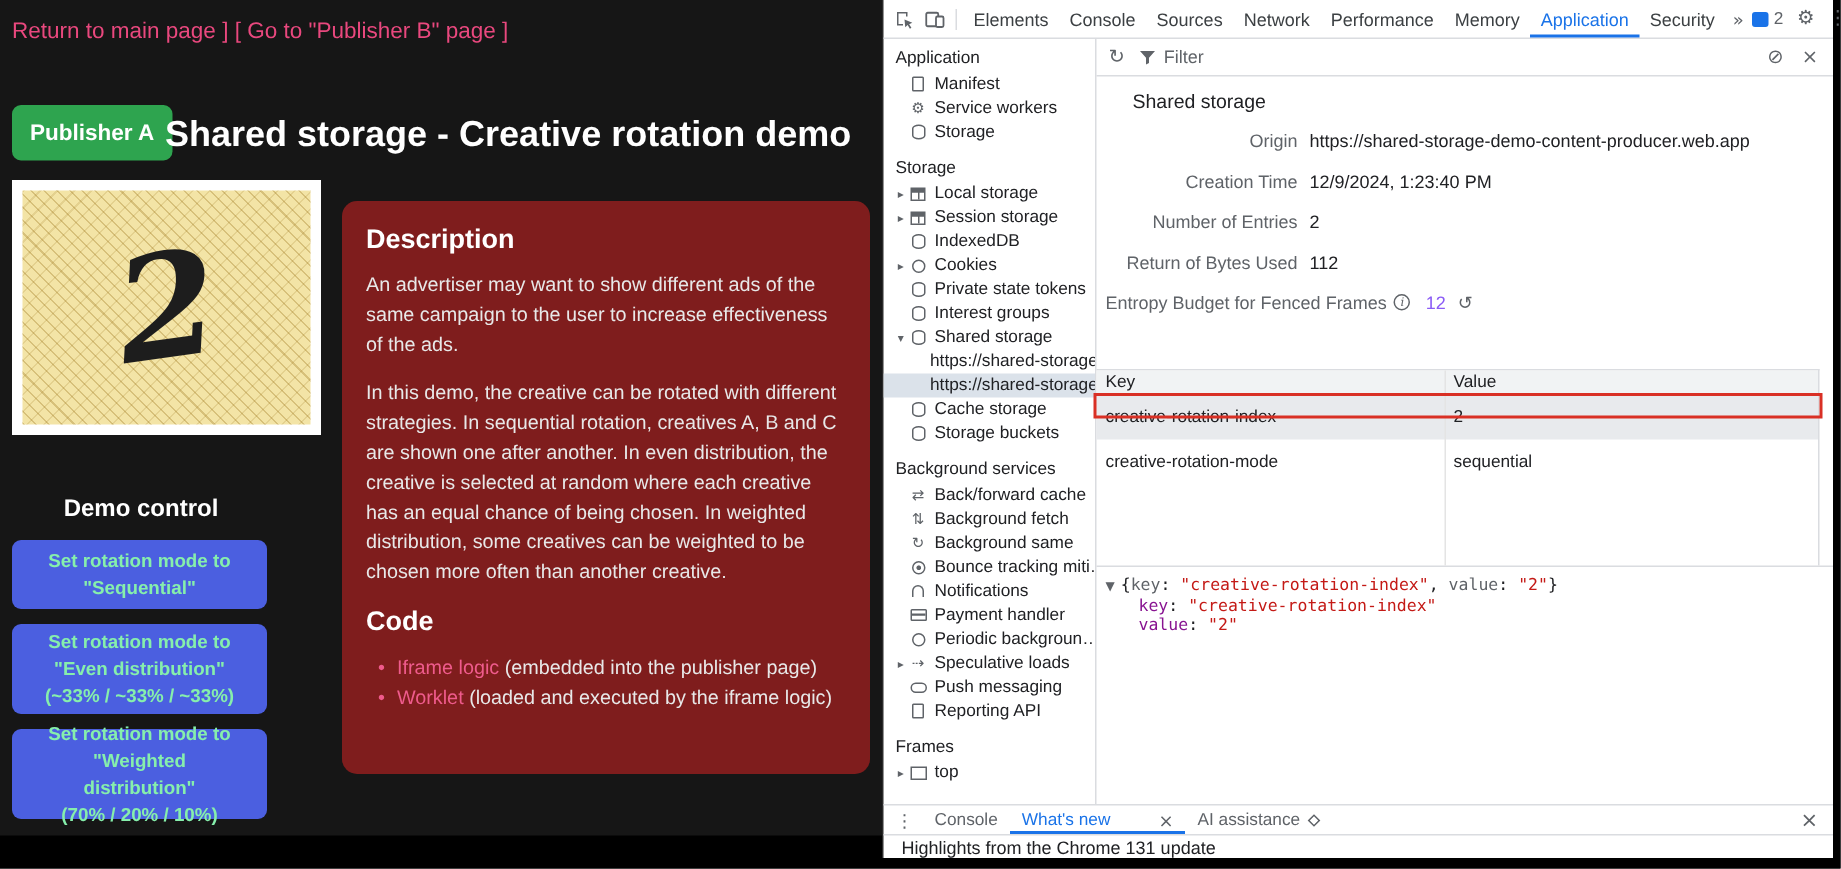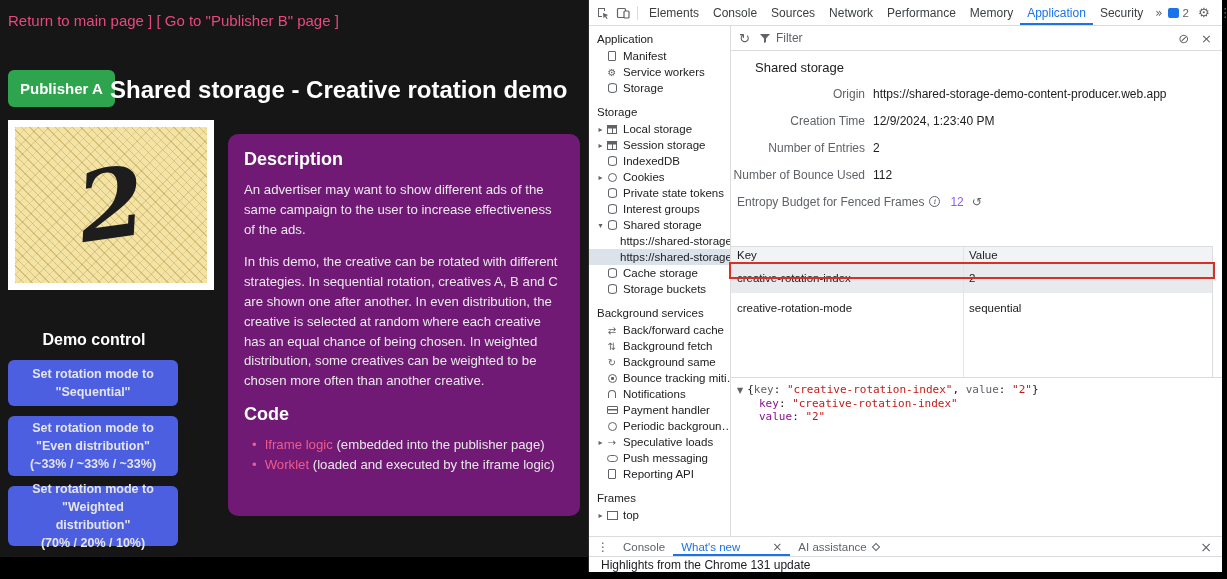--- a/index.html
+++ b/index.html
@@ -15,25 +15,25 @@
   .page-title{position:absolute;left:110px;top:76px;color:#fff;font-size:24px;font-weight:bold;}
   .creative{position:absolute;left:8px;top:120px;width:206px;height:170px;background:#fff;padding:7px;cursor:pointer;}
   .creative-inner{width:100%;height:100%;
     background-color:#f3e4a6;
     background-image:
       repeating-linear-gradient(45deg, rgba(150,110,20,.30) 0 1px, transparent 1px 6px),
       repeating-linear-gradient(135deg, rgba(150,110,20,.16) 0 1px, transparent 1px 8px);
     display:flex;align-items:center;justify-content:center;}
   .creative-num{font-family:"DejaVu Serif",serif;font-style:italic;font-weight:bold;font-size:96px;color:#1d1d1d;transform:rotate(-8deg);line-height:1;}
   .demo-heading{position:absolute;left:8px;top:331px;width:172px;text-align:center;color:#fff;font-weight:bold;font-size:16px;}
-  .btn{position:absolute;left:8px;width:170px;background:#4b5fe0;color:#e5e5e5;font-weight:bold;font-size:12.5px;line-height:1.45;text-align:center;border-radius:6px;display:flex;align-items:center;justify-content:center;white-space:pre-line;padding:6px 20px;cursor:pointer;}
+  .btn{position:absolute;left:8px;width:170px;background:#4b5fe0;color:#86efac;font-weight:bold;font-size:12.5px;line-height:1.45;text-align:center;border-radius:6px;display:flex;align-items:center;justify-content:center;white-space:pre-line;padding:6px 20px;cursor:pointer;}
   .btn1{top:360px;height:46px;}
   .btn2{top:416px;height:60px;}
   .btn3{top:486px;height:60px;}
-  .desc{position:absolute;left:228px;top:134px;width:352px;height:382px;background:#701a75;border-radius:10px;padding:15px 16px;color:#e8e8e8;}
+  .desc{position:absolute;left:228px;top:134px;width:352px;height:382px;background:#7f1d1d;border-radius:10px;padding:15px 16px;color:#e8e8e8;}
   .desc h2{font-size:18px;color:#fff;margin-bottom:10px;font-weight:bold;}
   .desc p{font-size:13.2px;line-height:1.5;margin-bottom:13px;}
   .desc ul{list-style:none;margin:2px 0 0 8px;}
   .desc li{font-size:13.2px;line-height:1.55;}
   .desc li::before{content:"•";color:#ef5b8c;margin-right:8px;}
   .plink{color:#ef5b8c;cursor:pointer;}
 
   
   .devtools{position:absolute;left:588px;top:0;width:634px;height:572px;background:#fff;font-size:12px;color:#202124;display:flex;flex-direction:column;border-left:1px solid #2a2a2a;}
   .dt-tabbar{height:26px;display:flex;align-items:center;border-bottom:1px solid #dadce0;flex:none;padding:0 4px;}
@@ -383,21 +383,21 @@
           </div>
           <div class="meta-row">
             <span class="meta-label">Creation Time</span>
             <span class="meta-value">12/9/2024, 1:23:40 PM</span>
           </div>
           <div class="meta-row">
             <span class="meta-label">Number of Entries</span>
             <span class="meta-value">2</span>
           </div>
           <div class="meta-row">
-            <span class="meta-label">Number of Bounce Used</span>
+            <span class="meta-label">Return of Bytes Used</span>
             <span class="meta-value">112</span>
           </div>
         </div>
 
         <div class="entropy">
           <span>Entropy Budget for Fenced Frames</span>
           <span class="info-ic">i</span>
           <span class="entropy-val">12</span>
           <span class="gicon reset-ic">↺</span>
         </div>

